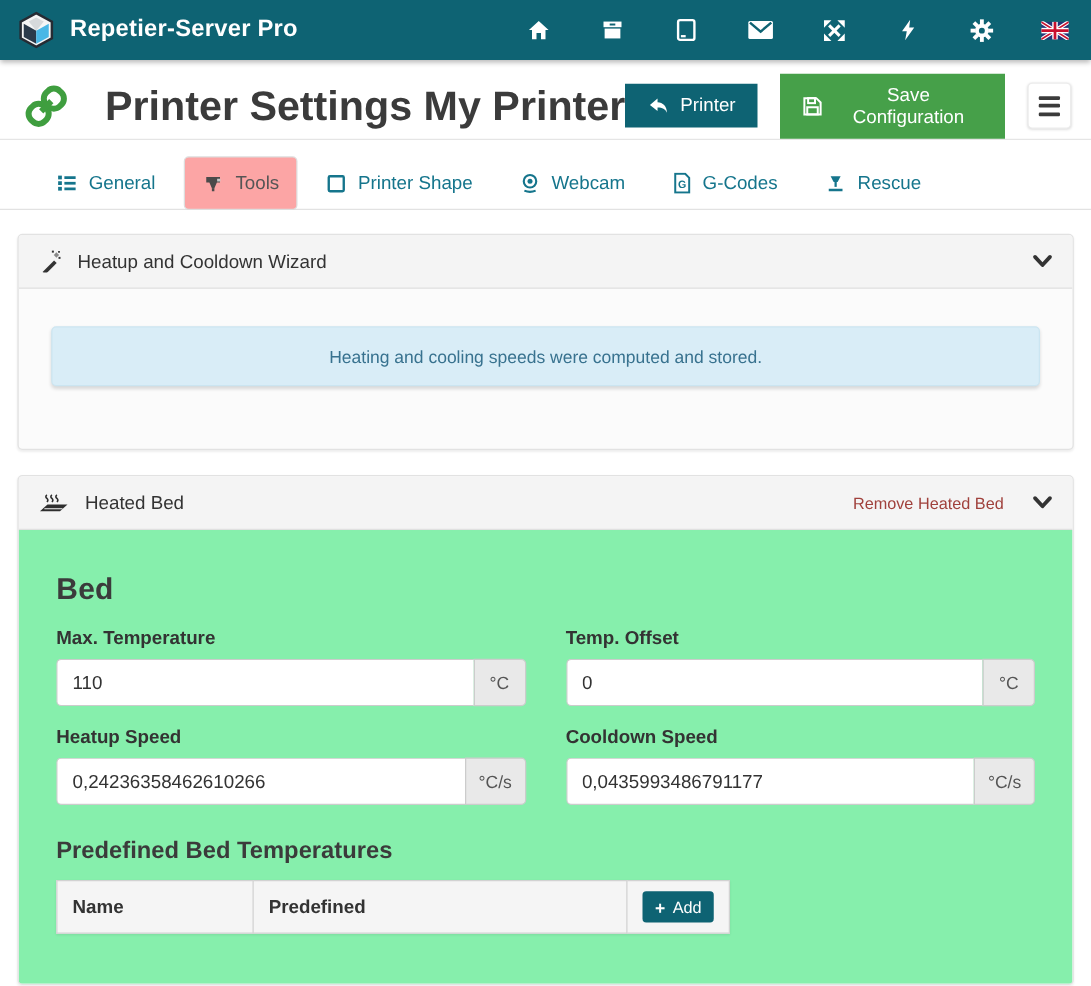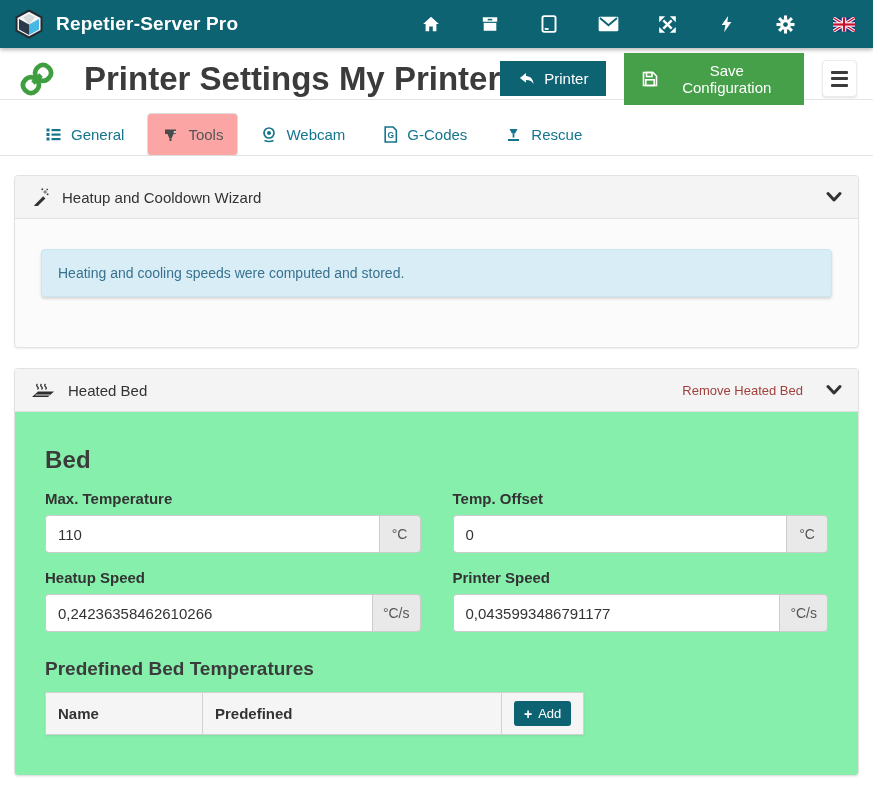--- a/index.html
+++ b/index.html
@@ -13,21 +13,21 @@
     font-family:"Liberation Sans", sans-serif; color:#333; position:relative;
   }
   
   .navbar{height:48px; background:var(--navbar); display:flex; align-items:center;
     padding:0 18px 0 14px; box-shadow:0 2px 4px rgba(0,0,0,.28); position:relative; z-index:5;}
   .brand{display:flex; align-items:center; gap:12px;}
   .brand-title{color:#fff; font-size:19px; font-weight:bold; letter-spacing:.2px;}
   .nav-icons{margin-left:auto; display:flex; align-items:center; gap:37px;}
   .nav-icon{width:22px; height:20px; display:flex; align-items:center; justify-content:center; cursor:pointer;}
   
-  .page-header{display:flex; align-items:center; padding:10px 16px 0 14px; height:52px;
+  .page-header{display:flex; align-items:center; padding:10px 16px 0 14px; height:64px;
     border-bottom:1px solid #e5e5e5;}
   .page-title{font-size:33px; font-weight:bold; color:#3b3b3b; margin-left:24px; white-space:nowrap;}
   .hdr-buttons{margin-left:auto; display:flex; align-items:center; gap:18px;}
   .btn{display:inline-flex; align-items:center; gap:9px; border:none; cursor:pointer;
     border-radius:0; font-family:inherit; font-size:15px; color:#fff; padding:9px 18px;}
   .btn-teal{background:var(--navbar);}
   .btn-green{background:var(--green);}
   .btn-menu{width:37px; height:37px; background:#fff; border:1px solid #ececec; border-radius:4px;
     box-shadow:0 1px 2px rgba(0,0,0,.12); display:flex; flex-direction:column; gap:3.5px;
     align-items:center; justify-content:center; cursor:pointer;}
@@ -40,21 +40,21 @@
     margin-bottom:-1px; border-radius:4px; white-space:nowrap;}
   .tab.active{background:#fca5a5; border-color:#ddd; color:#555;align-items:center;}
   
   .panel{margin:19px 14px 0; border:1px solid #e2e2e2; border-radius:4px;
     box-shadow:0 1px 2px rgba(0,0,0,.07); overflow:hidden; background:#fbfbfb;}
   .panel-header{display:flex; align-items:center; gap:13px; background:#f4f4f4;
     border-bottom:1px solid #e0e0e0; padding:12px 16px; cursor:pointer;}
   .panel-title{font-size:15px; font-weight:normal; color:#333;}
   .panel-header .spacer{margin-left:auto;}
   .remove-link{color:var(--remove-red); font-size:13px; cursor:pointer; margin-left:auto; margin-right:10px;}
-  .wizard-body{padding:30px 26px 50px;}
+  .wizard-body{padding:30px 26px 50px;text-align:center;}
   .alert-info{background:var(--alert-bg); border:1px solid #cbe5f1; border-radius:4px;
     padding:15px 16px; font-size:14px; color:var(--alert-text);
     box-shadow:0 2px 3px rgba(0,0,0,.14);}
   .bed-panel{margin-top:20px;}
   .bed-body{background:#86efac; padding:34px 30px 40px;}
   .section-title{font-size:24px; font-weight:bold; color:#3b3b3b; letter-spacing:.2px;}
   
   .field-grid{display:grid; grid-template-columns:1fr 1fr; column-gap:32px;}
   .field{margin-top:16px;}
   .field label{display:block; font-size:15px; font-weight:bold; color:#333; margin-bottom:8px;}
@@ -222,20 +222,28 @@
       <svg width="17" height="16" viewBox="0 0 16 16">
         <path d="M2.5 2.5 h11 v4.5 h-2.5 l-2 4.5 h-2 l-2 -4.5 H2.5 Z" fill="#4a4a4a"></path>
         <rect x="7" y="11.5" width="2" height="2.5" fill="#4a4a4a"></rect>
         <rect x="11.2" y="4" width="2.6" height="2.2" fill="#c9c9c9"></rect>
       </svg>
     </span>
     <span>Tools</span>
   </div>
   <div class="tab">
     <span>
+      <svg width="16" height="16" viewBox="0 0 16 16">
+          <rect x="2" y="2" width="12" height="12" rx="1" fill="none" stroke="#15758c" stroke-width="1.9"></rect>
+        </svg>
+    </span>
+    <span>Printer Shape</span>
+  </div>
+  <div class="tab">
+    <span>
       <svg width="16" height="17" viewBox="0 0 16 16">
         <circle cx="8" cy="6.5" r="5" fill="none" stroke="#15758c" stroke-width="1.7"></circle>
         <circle cx="8" cy="6.5" r="2" fill="#15758c"></circle>
         <path d="M3.5 14 q4.5 2 9 0" fill="none" stroke="#15758c" stroke-width="1.7"></path>
       </svg>
     </span>
     <span>Webcam</span>
   </div>
   <div class="tab">
     <span>
@@ -322,21 +330,21 @@
         </div>
       </div>
       <div class="field">
         <label>Heatup Speed</label>
         <div class="input-group">
           <input type="text" value="0,24236358462610266" style="">
           <span class="addon">°C/s</span>
         </div>
       </div>
       <div class="field">
-        <label>Printer Speed</label>
+        <label>Cooldown Speed</label>
         <div class="input-group">
           <input type="text" value="0,0435993486791177" style="">
           <span class="addon">°C/s</span>
         </div>
       </div>
     </div>
 
     <div class="subsection-title">Predefined Bed Temperatures</div>
     <table class="pretemp">
       <tbody>

